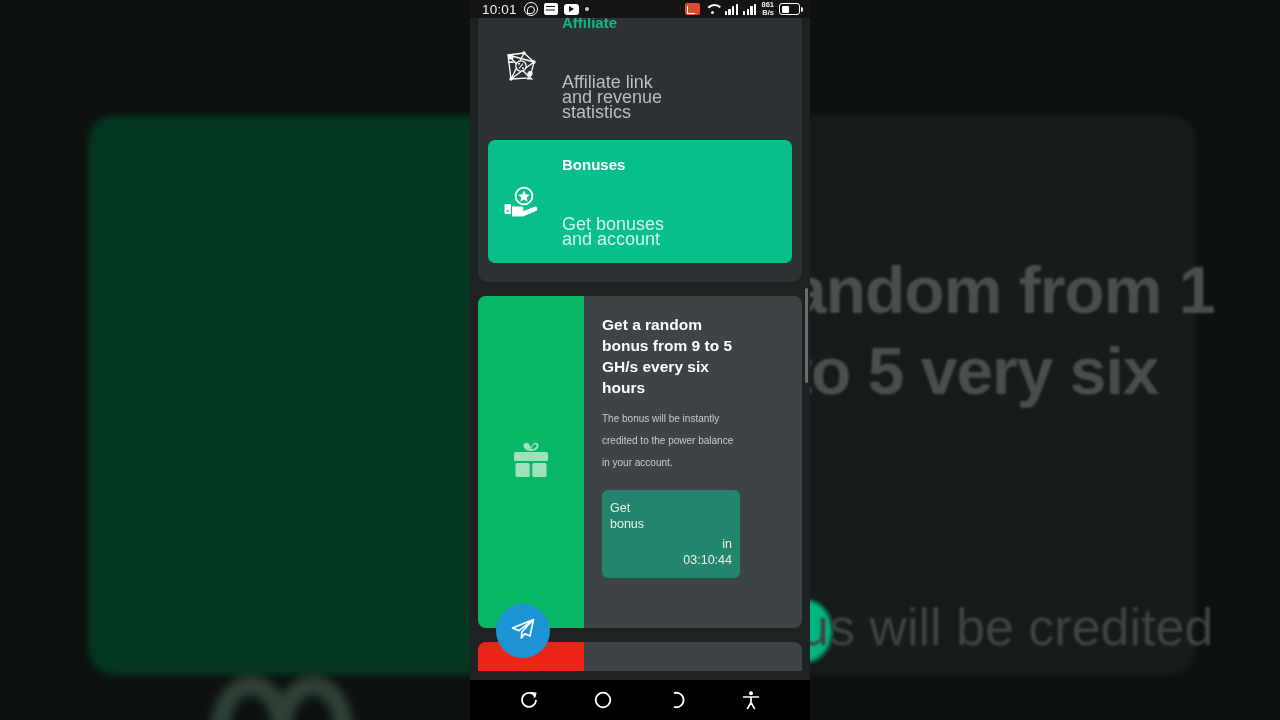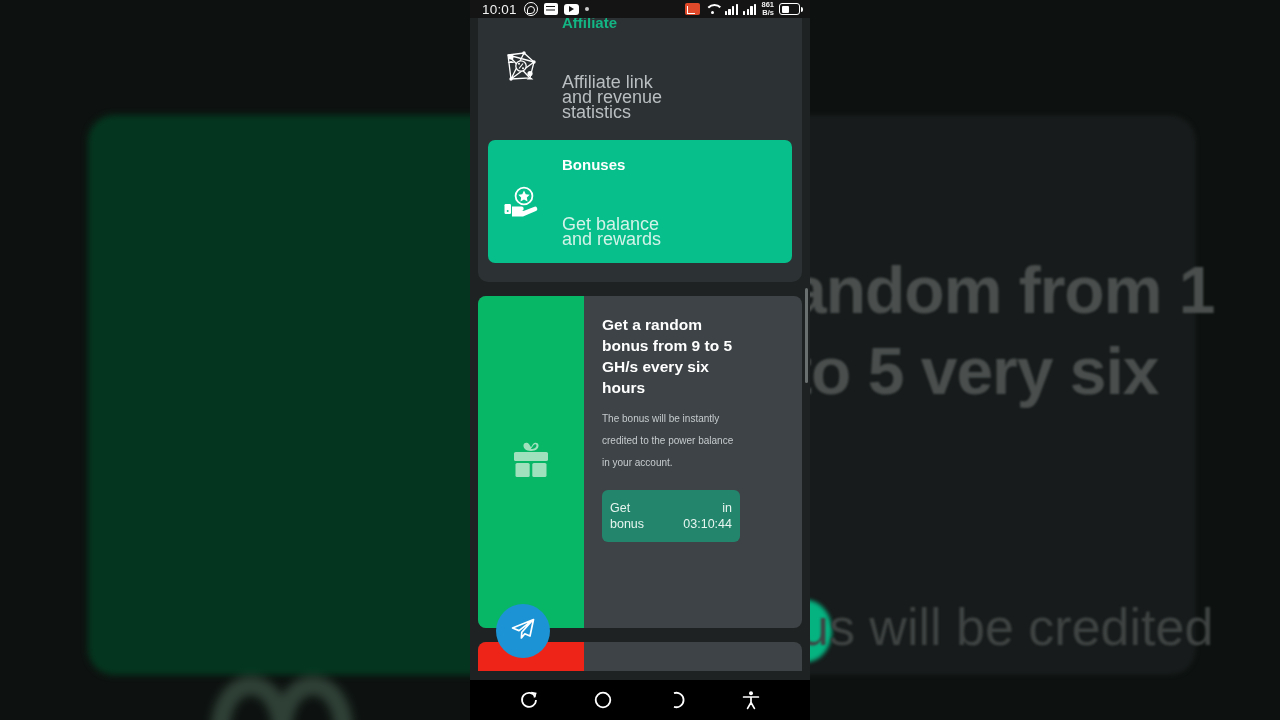--- a/index.html
+++ b/index.html
@@ -104,21 +104,21 @@
     background: #3d4346; border-radius: 8px; overflow: hidden; height: 332px;
   }
   .promo-left { width: 106px; background: #08b765; display: flex; align-items: center; justify-content: center; flex: 0 0 106px; }
   .promo-right { flex: 1; padding: 18px 16px 16px 18px; }
   .promo-h {
     color: #ffffff; font-size: 15.5px; font-weight: bold; line-height: 21px; width: 140px; margin-bottom: 10px;
   }
   .promo-p { color: #c6ccce; font-size: 10px; line-height: 22px; width: 140px; }
   .getbtn {
     margin-top: 16px; width: 138px; background: #23866c; border-radius: 6px;
-    padding: 10px 8px; display: flex; justify-content: space-between; gap: 4px; cursor: pointer;
+    padding: 10px 8px; display: flex; justify-content: space-between; gap: 4px; cursor: pointer; flex-direction: column;
   }
   .getbtn .lbl { color: #e7f4ef; font-size: 12.5px; line-height: 16px; text-align: left; width: 52px; }
   .getbtn .val { color: #e7f4ef; font-size: 12.5px; line-height: 16px; text-align: right; }
 
   .red-card {
     position: relative; top: -26px; margin-top: 14px; display: flex;
     background: #3d4346; border-radius: 8px; overflow: hidden; height: 60px;
   }
   .red-card .rc-left { width: 106px; flex: 0 0 106px; background: #ef2418; }
 
@@ -227,21 +227,21 @@
             <svg width="38" height="34" viewBox="0 0 38 34">
               <circle cx="22" cy="11" r="8.4" fill="none" stroke="#fff" stroke-width="1.8"></circle>
               <path d="M22 5.6 l1.75 3.6 3.95.55-2.85 2.8.68 3.95L22 14.6l-3.53 1.9.68-3.95-2.85-2.8 3.95-.55z" fill="#fff"></path>
               <rect x="2.5" y="19" width="6.5" height="10" rx="1.2" fill="#fff"></rect>
               <circle cx="5.7" cy="26" r="1" fill="#06bf8b"></circle>
               <path d="M10 21.5 h9.5 a2.2 2.2 0 0 1 0 4.4 H14 h7.5 l11-4.2 a2.3 2.3 0 0 1 2 4 L21 31.5 H10 z" fill="#fff"></path>
             </svg>
           </span>
           <span>
             <span class="menu-title" style="display:block">Bonuses</span>
-            <span class="menu-sub" style="display:block">Get balance and rewards</span>
+            <span class="menu-sub" style="display:block">Get bonuses and account</span>
           </span>
         </div>
       </div>
 
       <div class="promo">
         <div class="promo-left">
           <span>
             <svg width="54" height="54" viewBox="0 0 54 54">
               <g fill="#9fe0bd">
                 <path d="M27 18 C22 18 19 15 19.5 12 C20 9.2 23.3 9 25 11 L27 14.2 L29 11 C30.7 9 34 9.2 34.5 12 C35 15 32 18 27 18 Z M27 16 C30.2 16 32.6 14.2 32.4 12.4 C32.2 11 30.5 11 29.7 12.1 L27 15.8 Z"></path>

